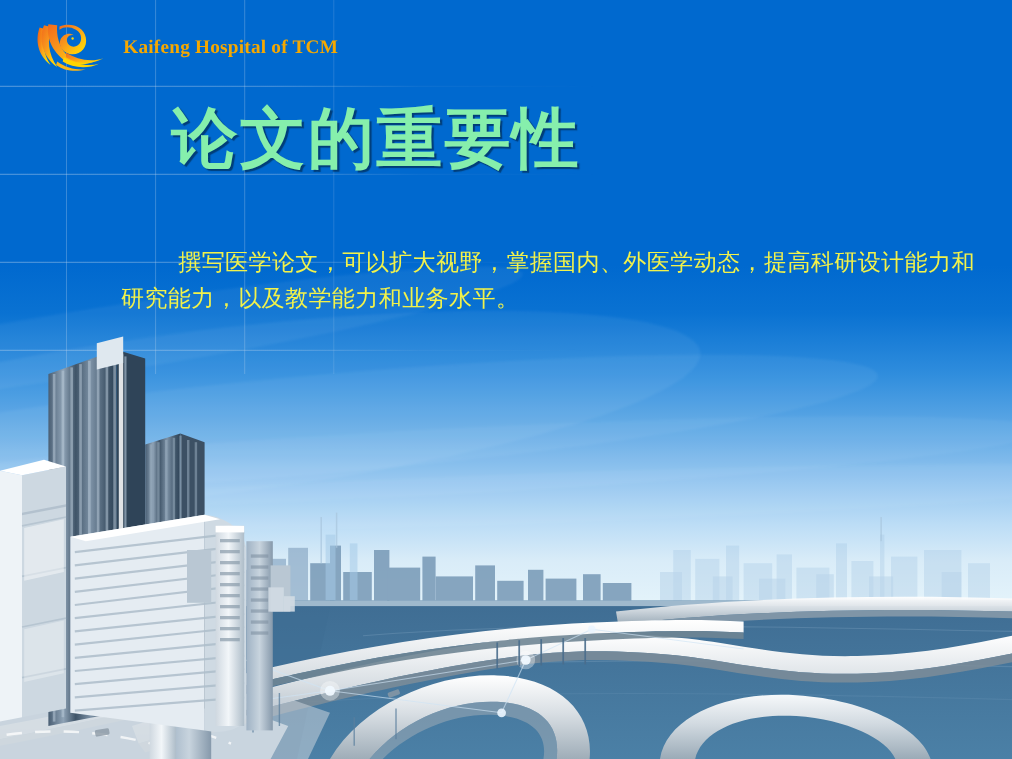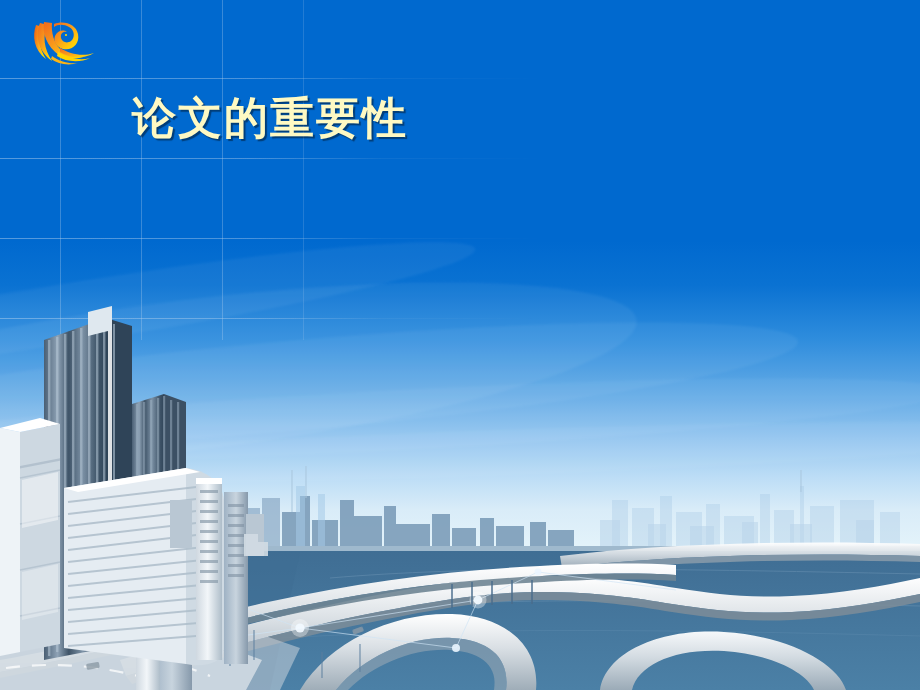--- a/index.html
+++ b/index.html
@@ -100,26 +100,26 @@
     font-family:"Liberation Serif", serif;
     font-weight:bold;
     font-size:17.5px;
     color:#F5A800;
     letter-spacing:0.2px;
     white-space:nowrap;
   }
 
   
   .title {
-    position:absolute; left:132px; top:96px;
+    position:absolute; left:156px; top:96px;
     font-family:"DejaVu Sans", sans-serif;
     font-weight:bold;
-    font-size:44px;
+    font-size:60px;
     line-height:1;
-    color:#fef9c3;
+    color:#86efac;
     letter-spacing:2px;
     text-shadow:2px 2px 1px rgba(0,0,0,0.42);
     white-space:nowrap;
   }
 
   
   .body-text {
     position:absolute; left:110px; top:222px;
     width:790px;
     font-family:"DejaVu Sans", sans-serif;
@@ -586,19 +586,21 @@
                C 33 13, 30 16, 31 20 C 32 24, 37 26, 41 23
                C 45 20, 45 12, 39 9 C 34 6, 28 6, 24 9 Z" fill="url(#gPhoenix)"></path>
 
       <circle cx="36" cy="18" r="3.1" fill="#0069cf"></circle>
       <circle cx="36" cy="17" r="1.1" fill="#FFD700"></circle>
 
       <path d="M30 30 C 40 36, 52 39, 64 35 C 54 41, 40 41, 30 34 Z" fill="url(#gPhoenix)"></path>
       <path d="M28 34 C 38 40, 50 43, 60 40 C 50 45, 36 44, 27 38 Z" fill="#FFD400"></path>
       <path d="M22 38 C 30 44, 40 46, 48 45 C 38 48, 28 46, 21 41 Z" fill="#FBB516"></path>
     </svg>
+    <div class="brand">Kaifeng Hospital of TCM</div>
   </div>
 
   <div class="title">论文的重要性</div>
 
+  <div class="body-text">撰写医学论文，可以扩大视野，掌握国内、外医学动态，提高科研设计能力和研究能力，以及教学能力和业务水平。</div>
 
 
 </div>
 
 </body></html>

